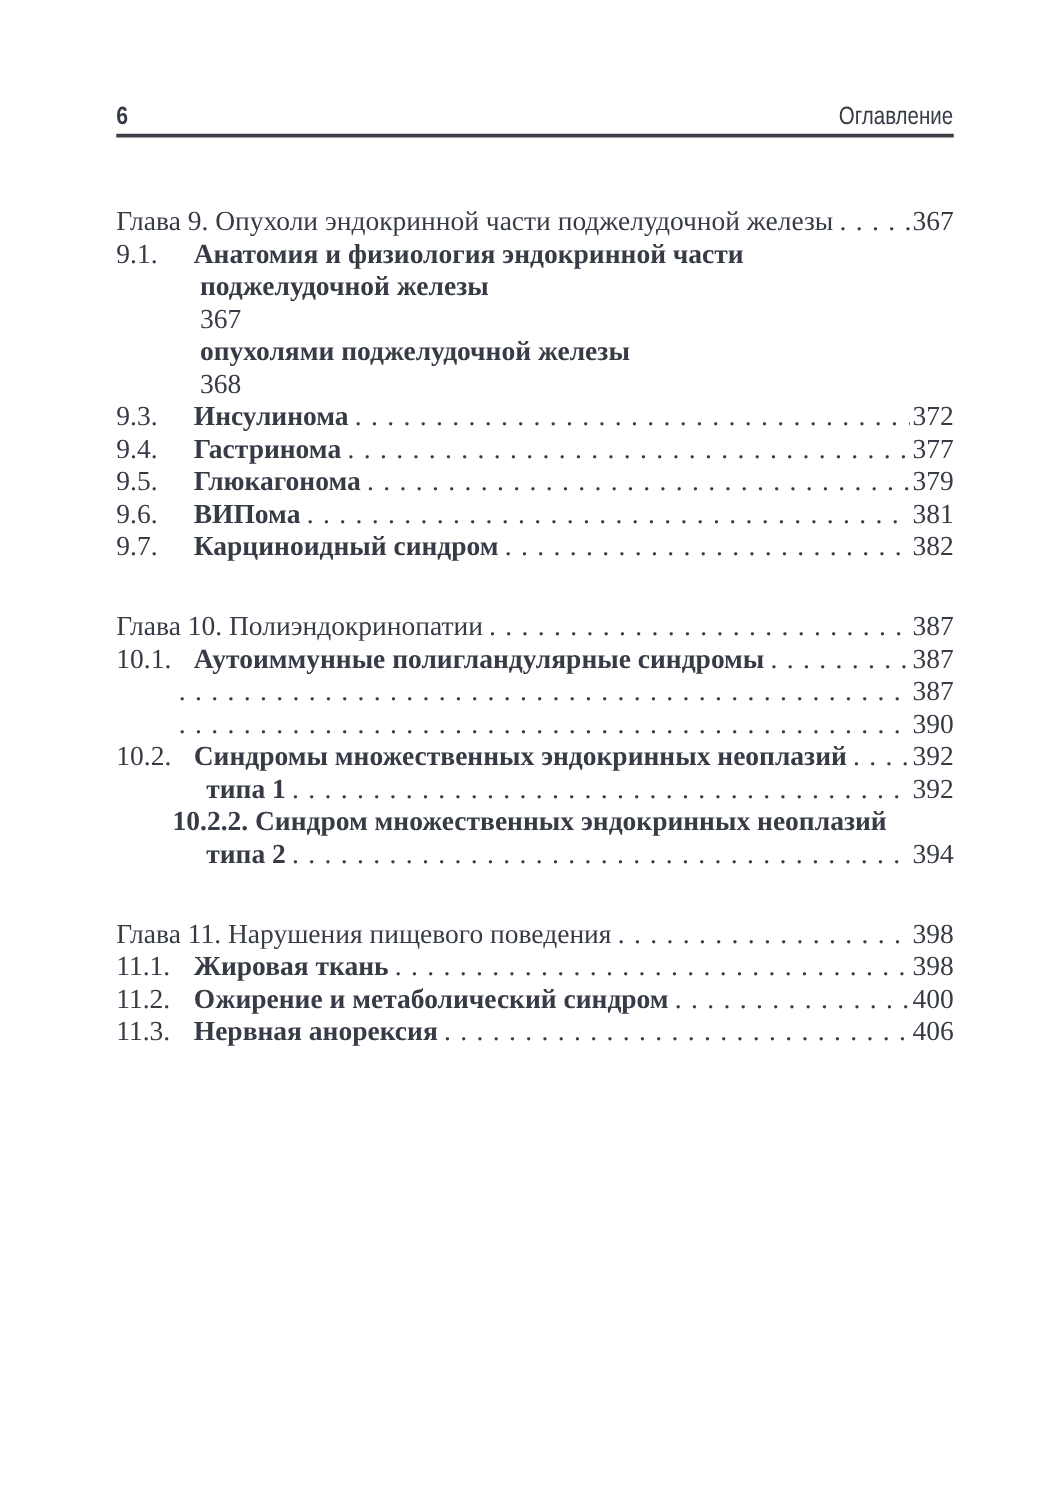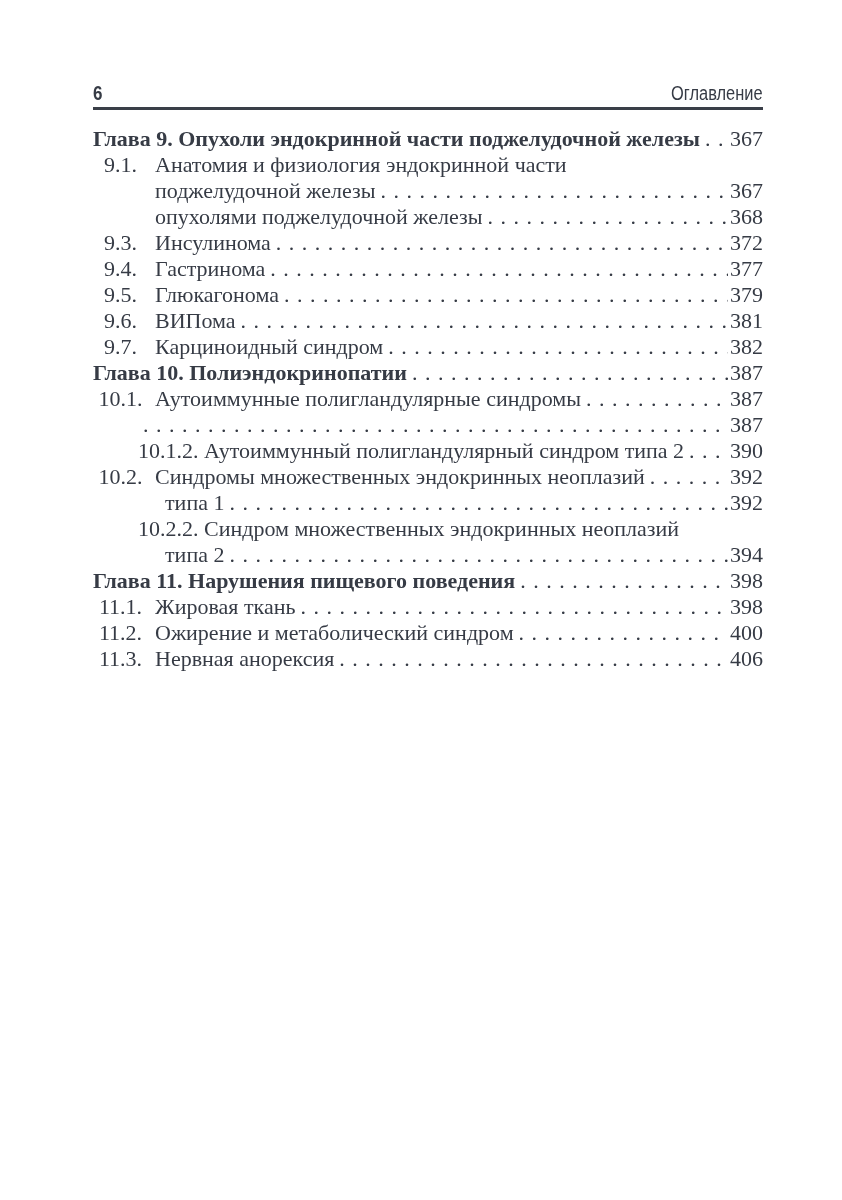--- a/index.html
+++ b/index.html
@@ -41,30 +41,30 @@
   .toc {
     margin-top: 16px;
     font-size: 22px;
     line-height: 26px;
   }
   .row {
     display: flex;
     align-items: baseline;
     white-space: nowrap;
   }
-  .row .title-bold { font-weight: 700; flex-shrink: 0; }
-  .row .txt { flex-shrink: 0; }
+  .row .title-bold { font-weight: 400; flex-shrink: 0; margin-top: 38px; }
+  .row .txt { flex-shrink: 0; font-weight: bold; }
   .sub .num {
     width: 62px;
     padding-right: 7px;
     box-sizing: border-box;
-    text-align: center;
+    text-align: left;
     flex-shrink: 0;
   }
-  .cont  { padding-left: 62px; }
+  .cont  { padding-left: 62px; flex-direction: column; }
   .sub3  { padding-left: 45px; }
   .cont3 { padding-left: 72px; }
   .dots {
     flex: 1 1 0;
     min-width: 0;
     overflow: hidden;
     white-space: nowrap;
     margin: 0 2px 0 5px;
     letter-spacing: 1px;
   }
@@ -138,21 +138,20 @@
           <span class="num">10.1.</span>
           <span class="txt">Аутоиммунные полигландулярные синдромы</span>
           <span class="dots">. . . . . . . . . . . . . . . . . . . . . . . . . . . . . . . . . . . . . . . . . . . . . . . . . . . . . . . . . . . . . . . . . . . . . . . . . . . . . . . . </span>
           <span class="pg">387</span>
         </div>
         <div class="row sub3">
           <span class="dots">. . . . . . . . . . . . . . . . . . . . . . . . . . . . . . . . . . . . . . . . . . . . . . . . . . . . . . . . . . . . . . . . . . . . . . . . . . . . . . . . </span>
           <span class="pg">387</span>
         </div>
         <div class="row sub3">
-          <span class="txt">10.1.2. Аутоиммунный полигландулярный синдром типа 2</span>
           <span class="dots">. . . . . . . . . . . . . . . . . . . . . . . . . . . . . . . . . . . . . . . . . . . . . . . . . . . . . . . . . . . . . . . . . . . . . . . . . . . . . . . . </span>
           <span class="pg">390</span>
         </div>
         <div class="row sub">
           <span class="num">10.2.</span>
           <span class="txt">Синдромы множественных эндокринных неоплазий </span>
           <span class="dots">. . . . . . . . . . . . . . . . . . . . . . . . . . . . . . . . . . . . . . . . . . . . . . . . . . . . . . . . . . . . . . . . . . . . . . . . . . . . . . . . </span>
           <span class="pg">392</span>
         </div>
         <div class="row cont3">

